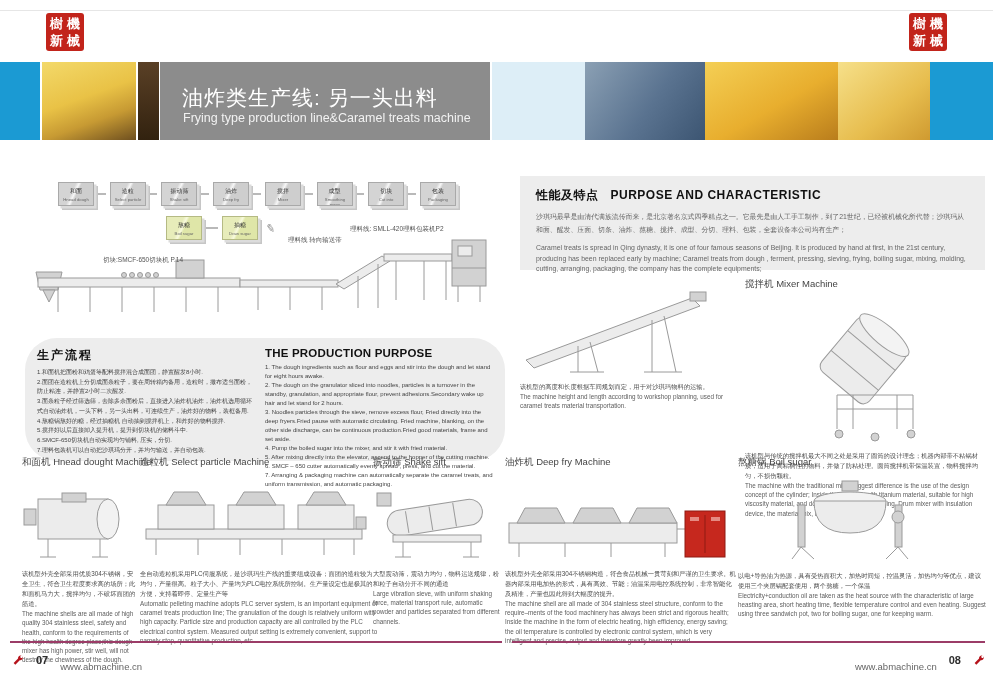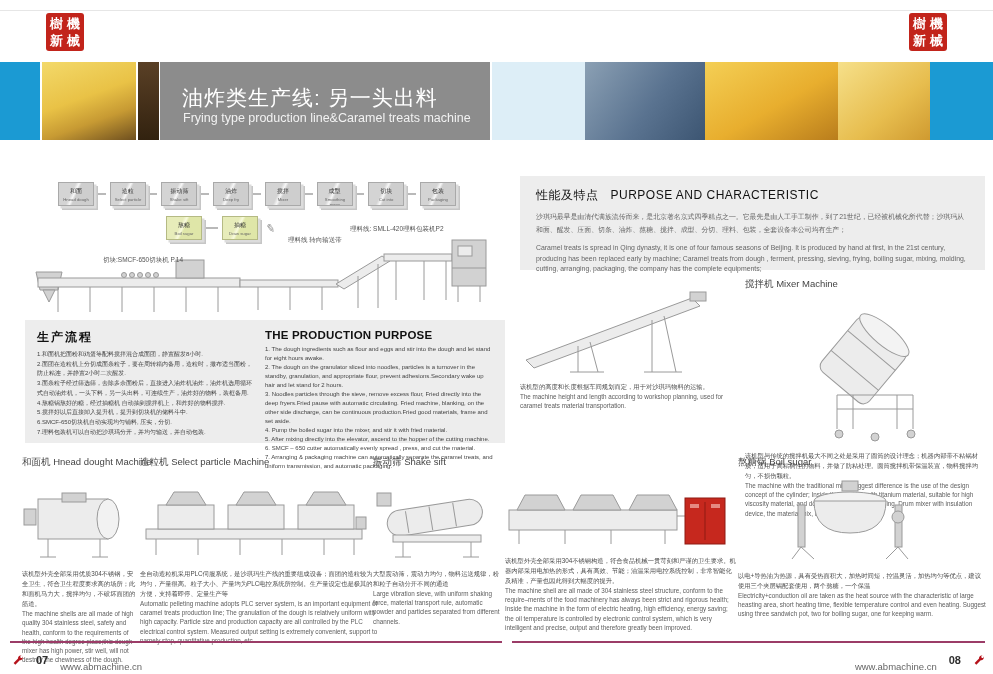--- a/index.html
+++ b/index.html
@@ -48,32 +48,32 @@
   .flow-row2 .fdash { width:12px; flex:0 0 auto; }
   .pencil { font-size:11px; color:#8a8a8a; margin-left:8px; transform:rotate(10deg); }
 
   .diagram { position:absolute; left:28px; top:228px; }
   .anno { position:absolute; font-size:6.5px; color:#555; white-space:nowrap; }
   .anno-cutter { left:103px; top:256px; }
   .anno-belt   { left:288px; top:236px; }
   .anno-packer { left:350px; top:225px; }
 
   
-  .proc-box { position:absolute; left:25px; top:320px; width:480px; height:123px; background:#ededed; }
+  .proc-box { position:absolute; left:25px; top:338px; width:480px; height:123px; background:#ededed;border-radius:32px; }
   .proc-zh { position:absolute; left:12px; top:9px; width:218px; }
   .proc-zh h3 { font-size:12px; color:#111; letter-spacing:2px; }
   .proc-zh .step { font-size:6px; color:#444; line-height:1.62; }
   .proc-zh .steps { margin-top:4px; }
   .proc-en { position:absolute; left:240px; top:9px; width:230px; }
   .proc-en h3 { font-size:11.5px; color:#111; letter-spacing:.2px; }
   .proc-en .step { font-size:6px; color:#444; line-height:1.5; }
   .proc-en .steps { margin-top:4px; }
 
   .purpose-box { position:absolute; left:520px; top:176px; width:465px; height:94px; background:#ededed; padding:11px 16px; }
-  .purpose-title { font-size:12px; font-weight:normal; color:#111; letter-spacing:.5px; }
+  .purpose-title { font-size:12px; font-weight:bold; color:#111; letter-spacing:.5px; }
   .purpose-title .en { margin-left:12px; }
   .purpose-zh { margin-top:6px; font-size:6.9px; color:#666; line-height:1.9; }
   .purpose-en { margin-top:7px; font-size:6.9px; color:#666; line-height:1.5; }
 
   
   .caption { font-size:9.5px; color:#444; white-space:nowrap; }
   .mtext-zh { font-size:6.3px; color:#4a4a4a; line-height:1.6; }
   .mtext-en { font-size:6.3px; color:#5c5c5c; line-height:1.45; }
   .msec { position:absolute; }
   .msec svg { display:block; }
@@ -361,20 +361,21 @@
       <line class="ln" x1="22" y1="78" x2="38" y2="78"></line>
         <line class="ln" x1="90" y1="78" x2="106" y2="78"></line>
     </svg>
     <div class="bot-text">
       <div class="mtext-zh">大型震动筛，震动力均匀，物料运送规律，粉和粒子自动分开不同的通道</div>
       <div class="mtext-en">Large vibration sieve, with uniform shaking force, material transport rule, automatic powder and particles separated from different channels.</div>
     </div>
   </div>
 
   <div class="msec sec-fryer">
+    <div class="caption">油炸机 Deep fry Machine</div>
     <svg width="228" height="82" viewBox="0 0 228 82">
       <rect class="fl" x="4" y="44" width="168" height="20"></rect>
       <path class="fd" d="M12,44 l8,-15 h32 l8,15 z"></path>
       <path class="fd" d="M68,44 l8,-15 h32 l8,15 z"></path>
       <path class="fd" d="M124,44 l8,-15 h32 l8,15 z"></path>
       <line class="ln" x1="14" y1="64" x2="14" y2="78"></line>
         <line class="ln" x1="60" y1="64" x2="60" y2="78"></line>
       <line class="ln" x1="106" y1="64" x2="106" y2="78"></line>
         <line class="ln" x1="160" y1="64" x2="160" y2="78"></line>
       <line class="ln" x1="172" y1="50" x2="180" y2="50"></line>

